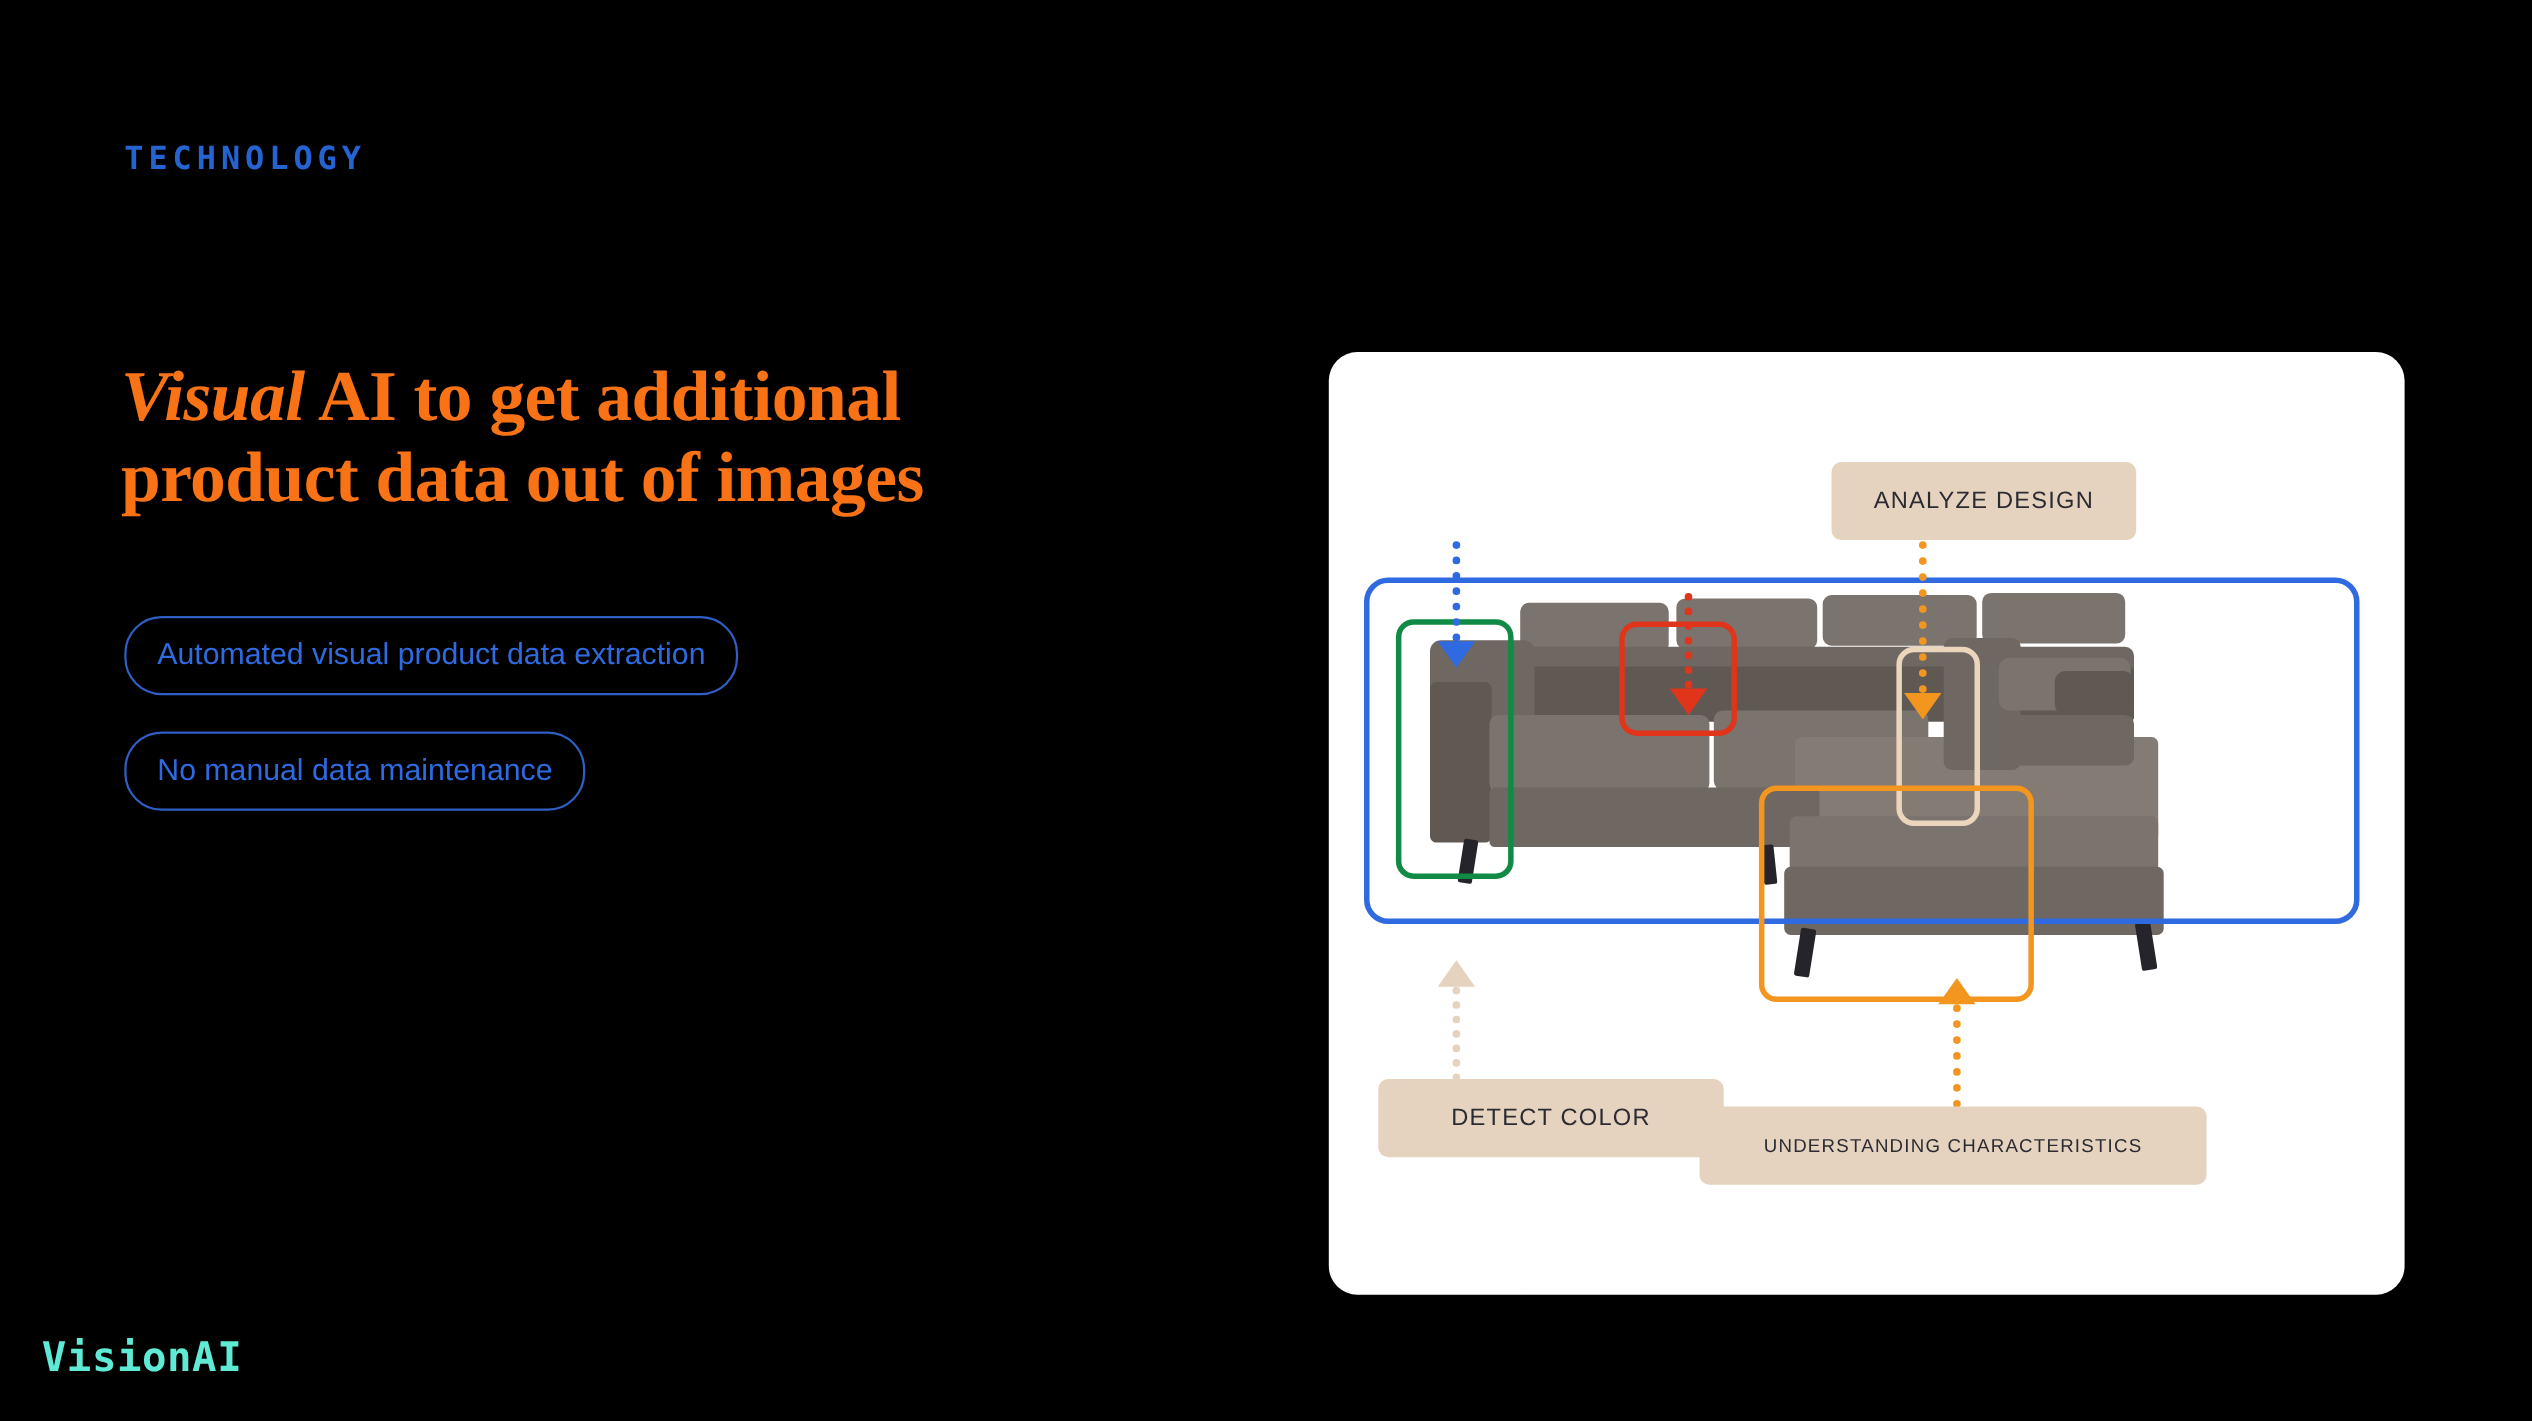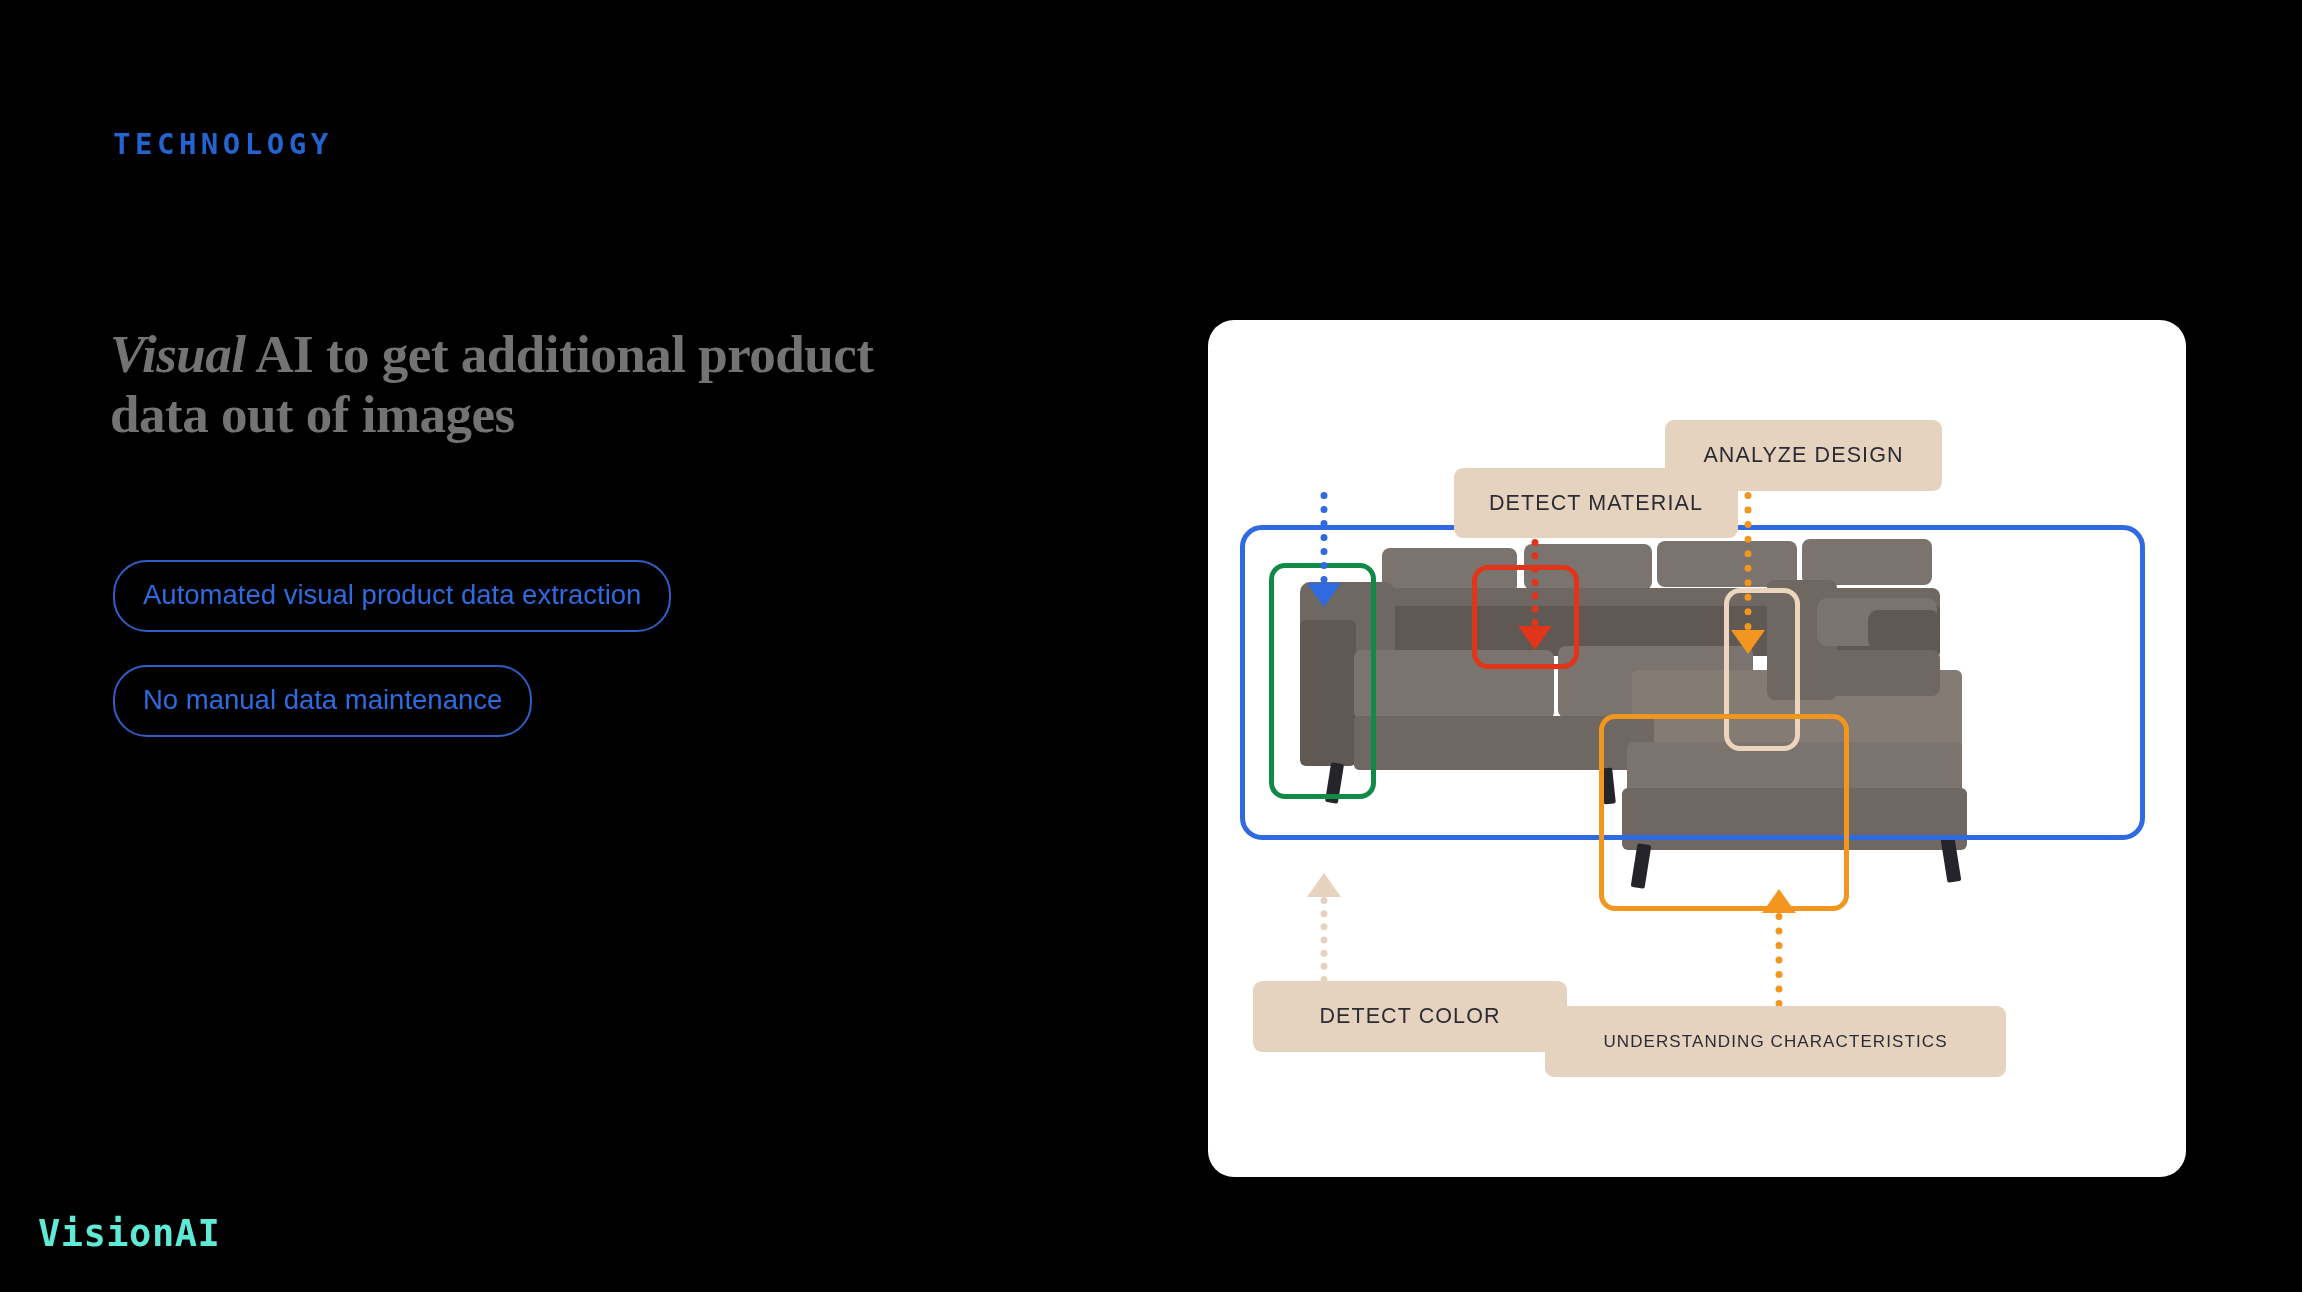--- a/index.html
+++ b/index.html
@@ -16,21 +16,21 @@
   .eyebrow{
     position:absolute; left:113px; top:127px;
     font-family:"DejaVu Sans Mono","Liberation Mono",monospace;
     font-size:29px; font-weight:700; letter-spacing:4.5px;
     color:#2563d1; white-space:nowrap;
   }
 
   .headline{
     position:absolute; left:110px; top:325px; width:840px;
     font-family:"Liberation Serif","DejaVu Serif",serif;
-    font-size:53px; line-height:1.13; color:#737373;
+    font-size:65px; line-height:1.13; color:#f97316;
     letter-spacing:-0.5px;
   }
   .headline .it{ font-style:italic; }
 
   .pills{ position:absolute; left:113px; top:560px; }
   .pill{
     display:inline-flex; align-items:center; justify-content:flex-start;
     border:2px solid #2f5fc4; border-radius:34px;
     color:#2f6ae0; background:transparent;
     font-size:27.5px; padding:17px 28px 19px 28px;
@@ -185,23 +185,20 @@
     </div>
     <div class="conn up conn-color">
       <div class="dots"></div>
       <div class="head"></div>
     </div>
     <div class="conn up conn-char">
       <div class="dots"></div>
       <div class="head"></div>
     </div>
 
-    <div class="tag tag-detect-material">
-      <span>DETECT MATERIAL</span>
-    </div>
     <div class="tag tag-analyze-design">
       <span>ANALYZE DESIGN</span>
     </div>
     <div class="tag tag-detect-color">
       <span>DETECT COLOR</span>
     </div>
     <div class="tag tag-understand-char">
       <span>UNDERSTANDING CHARACTERISTICS</span>
     </div>
 

